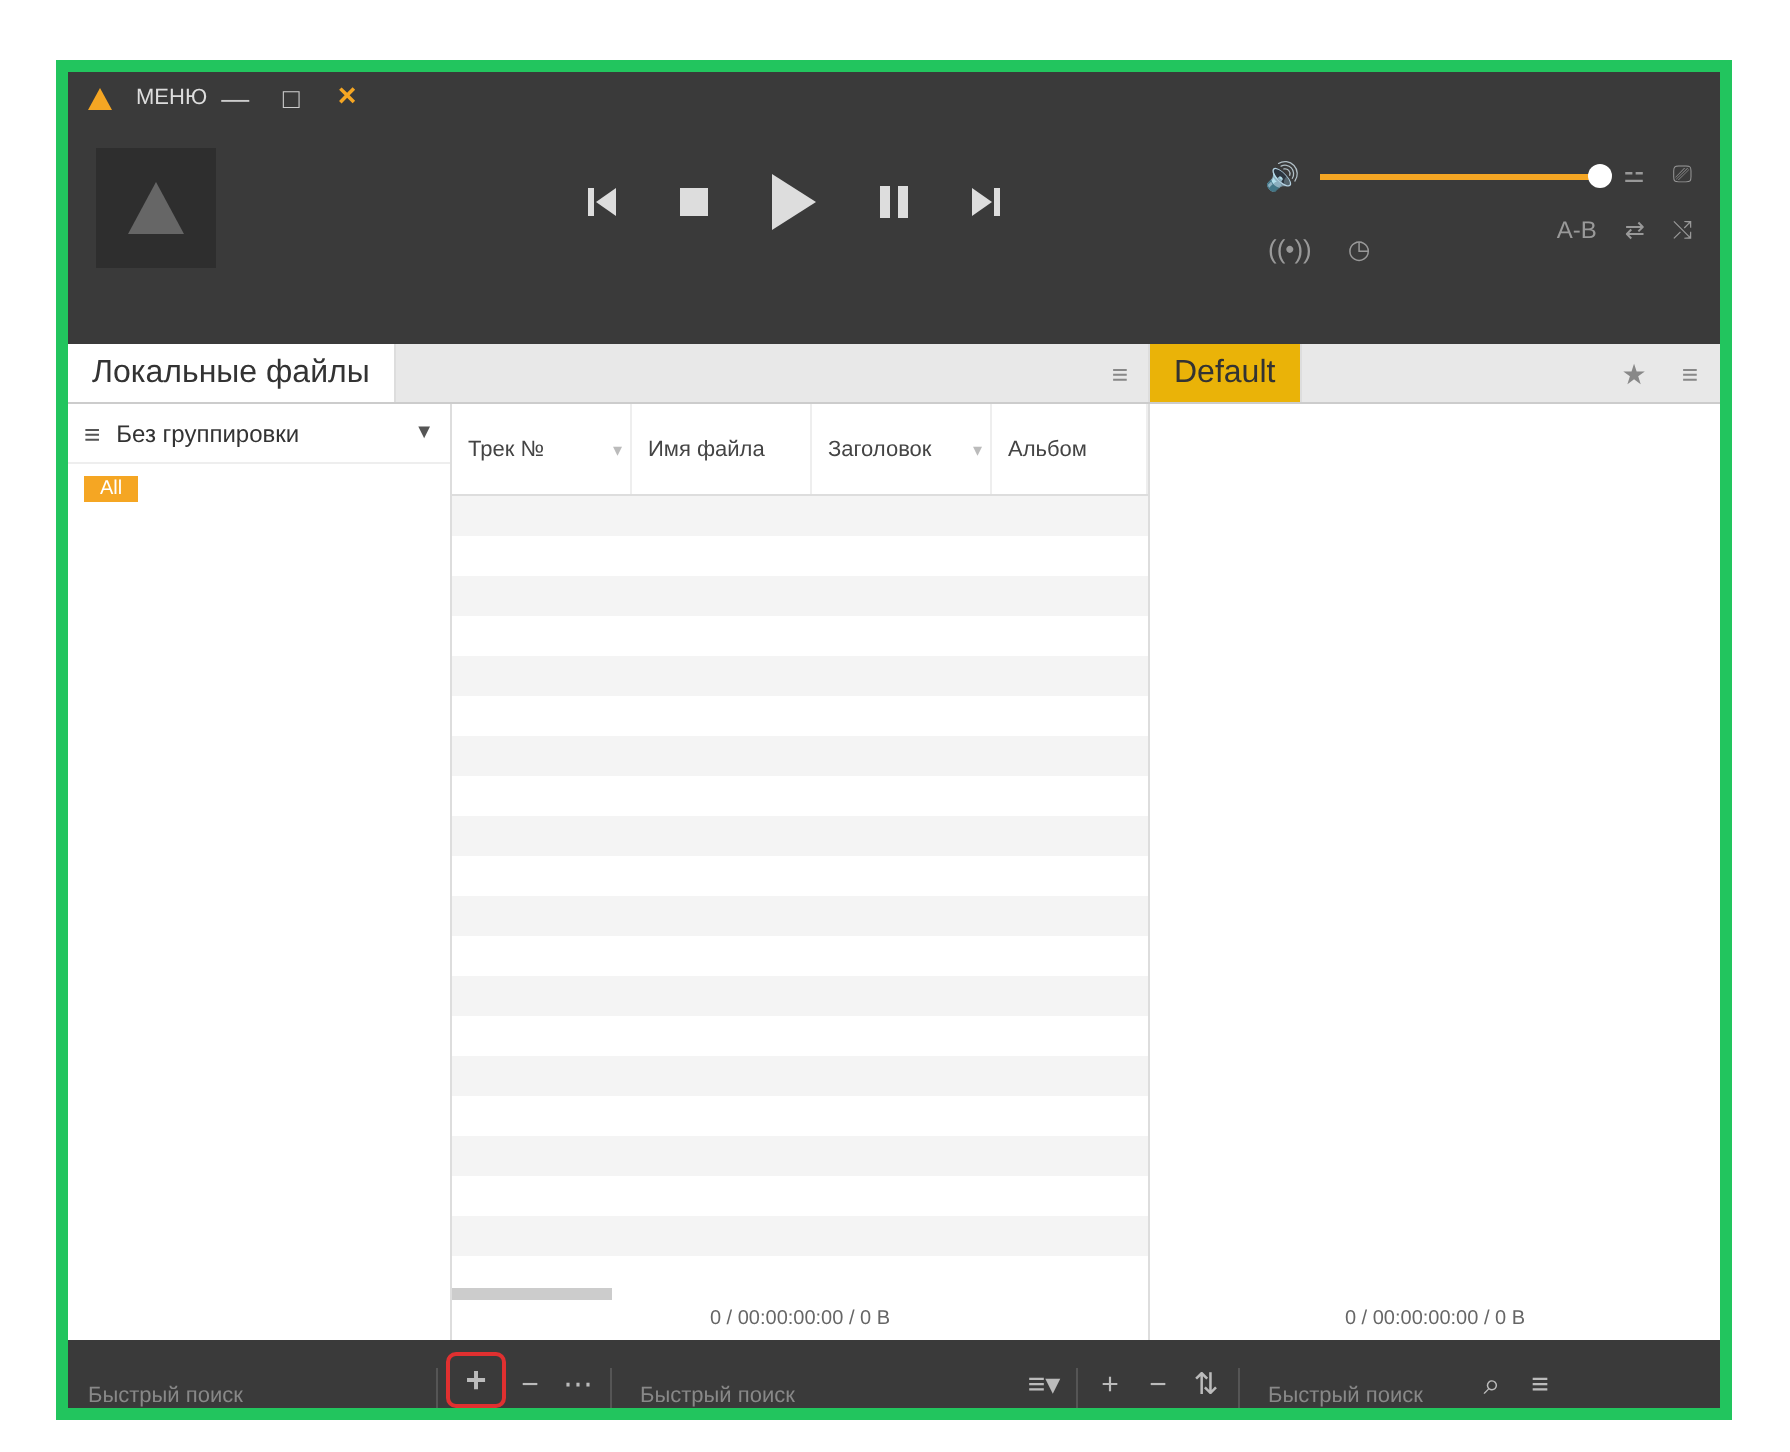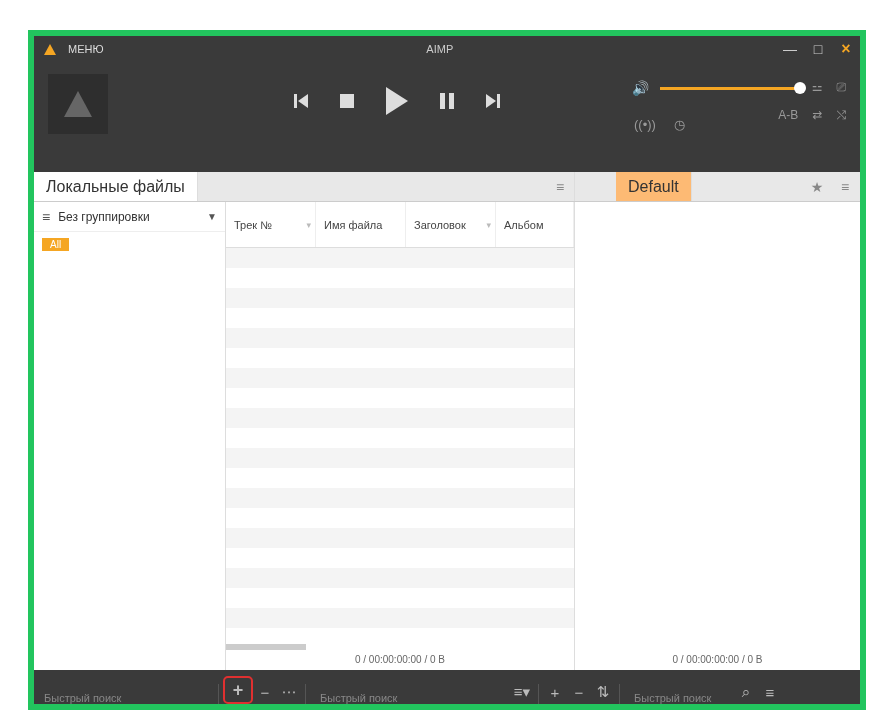--- a/index.html
+++ b/index.html
@@ -30,21 +30,21 @@
 .vol-icon { color: #ccc; font-size: 14px; }
 .vol-slider { width: 140px; height: 3px; background: #f5a623; position: relative; }
 .vol-thumb { position: absolute; right: -6px; top: -5px; width: 12px; height: 12px; border-radius: 50%; background: #fff; }
 .extra-icons { position: absolute; right: 14px; top: 18px; display: flex; flex-direction: column; gap: 14px; align-items: flex-end; }
 .extra-row { display: flex; gap: 14px; color: #999; font-size: 12px; }
 .extra-row span { cursor: pointer; }
 .sec-row { position: absolute; left: 600px; top: 55px; display: flex; gap: 18px; color: #999; font-size: 13px; }
 .tabs-row { height: 30px; background: #e8e8e8; display: flex; border-bottom: 1px solid #ccc; }
 .tab-left { width: 540px; display: flex; }
 .tab { background: #fff; padding: 0 12px; display: flex; align-items: center; font-size: 16px; color: #333; border-right: 1px solid #ddd; }
-.tab.default { background: #fdba74; margin-left: 41px; }
+.tab.default { background: #eab308; }
 .tab-spacer { flex: 1; }
 .tab-icon { width: 28px; display: flex; align-items: center; justify-content: center; color: #888; cursor: pointer; font-size: 14px; }
 .main { flex: 1; display: flex; min-height: 0; }
 .left-panel { width: 192px; border-right: 1px solid #ddd; display: flex; flex-direction: column; }
 .group-hdr { height: 30px; display: flex; align-items: center; padding: 0 8px; border-bottom: 1px solid #eee; gap: 8px; font-size: 12px; color: #333; }
 .hamb { font-size: 14px; color: #555; }
 .dd-arrow { margin-left: auto; color: #555; font-size: 10px; }
 .all-tag { display: inline-block; background: #f5a623; color: #fff; font-size: 10px; padding: 1px 8px; margin: 6px 8px; }
 .center-panel { flex: 1; display: flex; flex-direction: column; border-right: 1px solid #ddd; min-width: 0; }
 .col-hdrs { height: 46px; display: flex; border-bottom: 1px solid #ddd; font-size: 11px; color: #444; }
@@ -70,21 +70,20 @@
 </head>
 <body>
 
 <div class="window">
 
   <div class="titlebar">
     <div class="logo-small">
         <div class="logo-tri"></div>
       </div>
     <div class="menu-btn">МЕНЮ</div>
-    <div class="title-center">AIMP</div>
     <div class="winbtns">
       <div class="winbtn">—</div>
       <div class="winbtn">□</div>
       <div class="winbtn close">×</div>
     </div>
   </div>
 
   <div class="player-area">
     <div class="logo-big">
         <div class="logo-big-tri"></div>

